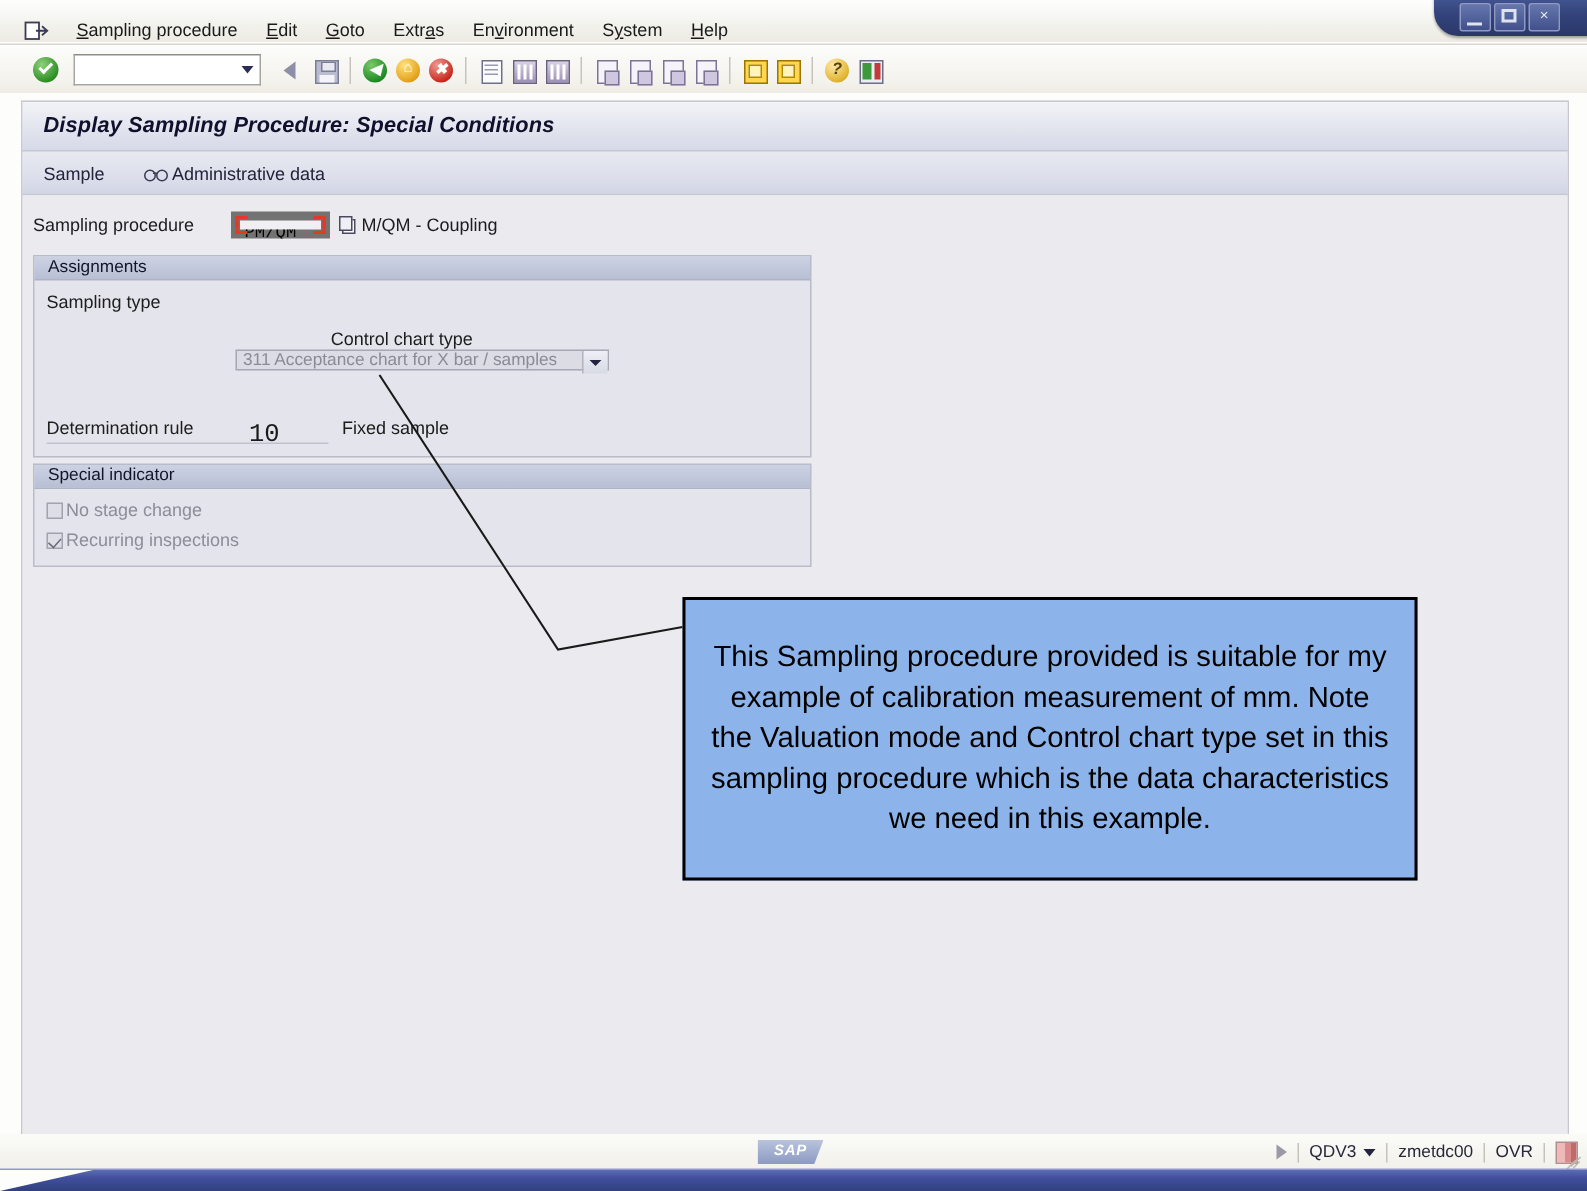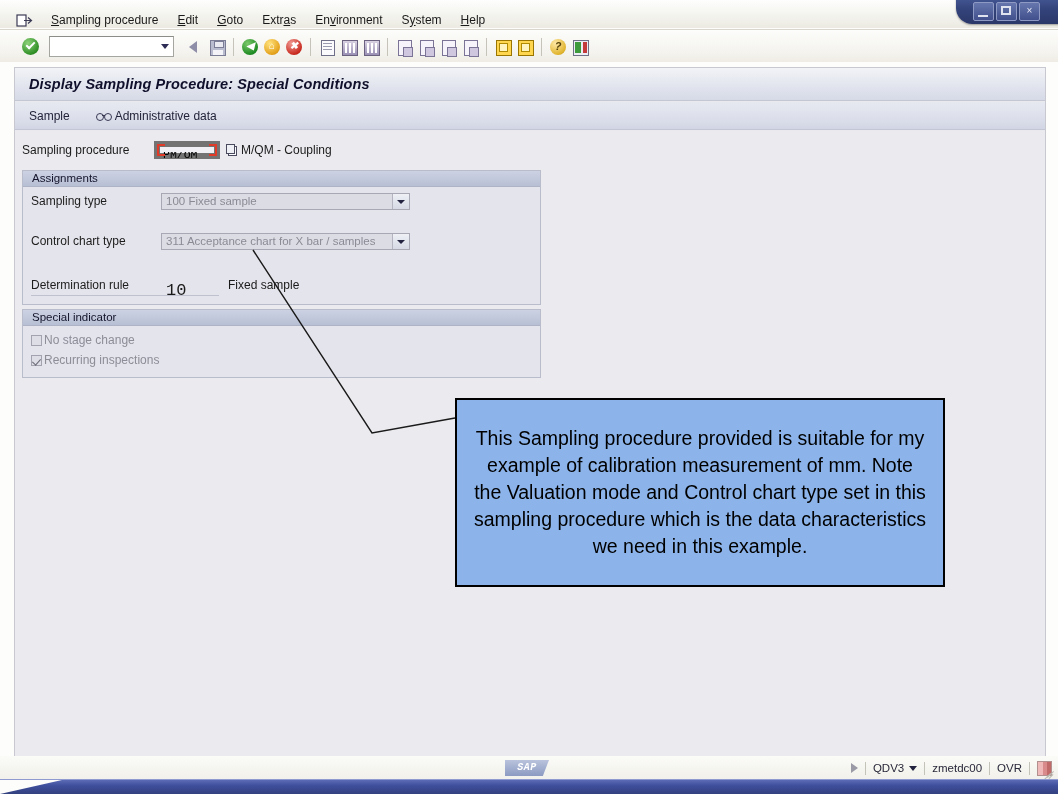--- a/index.html
+++ b/index.html
@@ -534,21 +534,21 @@
     left: 505px; top: 4px;
     width: 44px; height: 16px;
     background: linear-gradient(to bottom, #b9c3dc, #8c9ac2);
     color: #fff;
     font-size: 10px;
     font-weight: bold;
     font-style: italic;
     text-align: center;
     line-height: 16px;
     letter-spacing: .5px;
-    font-family: Liberation Mono, monospace;
+    font-family: Liberation Sans, sans-serif;
     clip-path: polygon(0 0, 100% 0, 86% 100%, 0 100%);
   }
   .status-right {
     position: absolute;
     right: 6px; top: 0;
     height: 24px;
     display: flex;
     align-items: center;
     font-size: 11.5px;
     color: #28283a;
@@ -738,28 +738,24 @@
         </span>
         <span class="f4btn"></span>
         <span class="sp-desc">M/QM - Coupling</span>
       </div>
 
       <div class="group" id="grp-assign">
         <div class="group-hdr">Assignments</div>
 
         <div class="fld-row" style="left:0;top:20px;width:100%;">
           <span class="fld-label">Sampling type</span>
-          <span class="dd">
-            <span class="txt">100 Fixed sample</span>
-            <span class="ddbtn"></span>
-          </span>
         </div>
 
 
-        <div class="fld-row" style="left:0;top:60px;width:100%;">
+        <div class="fld-row" style="left:0;top:48px;width:100%;flex-direction:column;">
           <span class="fld-label">Control chart type</span>
           <span class="dd">
             <span class="txt">311 Acceptance chart for X bar / samples</span>
             <span class="ddbtn"></span>
           </span>
         </div>
 
         <div class="det-row">
           <span class="det-label">Determination rule</span>
           <span class="det-val">10</span>

